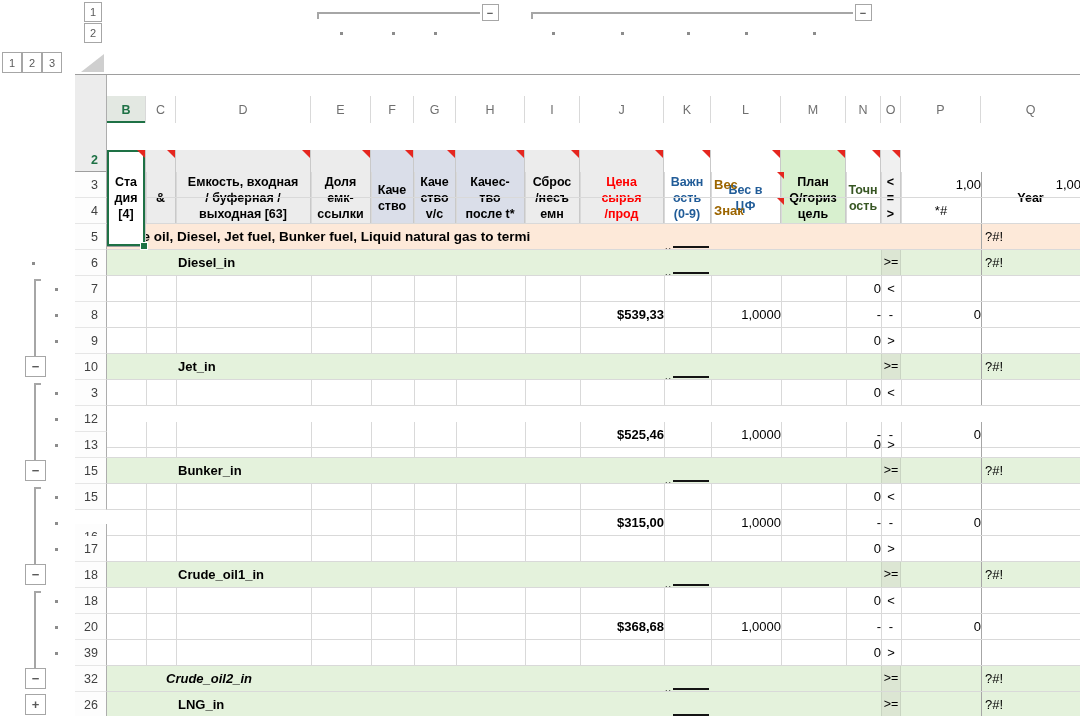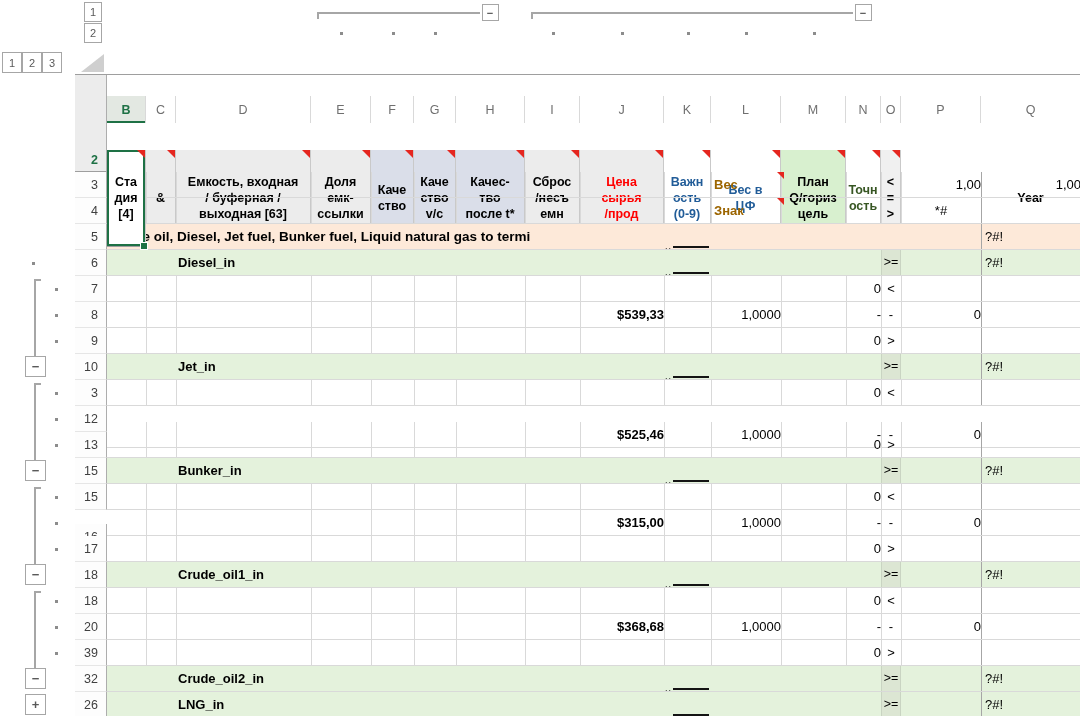--- a/index.html
+++ b/index.html
@@ -506,21 +506,21 @@
         <div class="vline" style="left: 739px;"></div>
         <div class="vline" style="left: 774px;"></div>
         <div class="vline" style="left: 794px;"></div>
         <div class="vline dark" style="left: 874px;"></div>
         <div class="cell t-num" style="left: 739px; width: 35px;">0</div>
         <div class="cell t-op" style="left: 774px; width: 20px;">&gt;</div>
       </div>
       <div class="rgut" style="top: 591px; height: 26px;">32</div>
       <div class="row f-green" style="top: 591px;">
         <div class="vline dark" style="left: 874px;"></div>
-        <div class="cell t-label" style="left: 69px; width: 135px;">Crude_oil2_in</div>
+        <div class="cell t-label" style="left: 57px; width: 135px; font-style: italic;">Crude_oil2_in</div>
         <div class="cell leader" style="left: 557px; width: 47px;">
           <div class="ld">..</div>
           <div class="ll"></div>
         </div>
         <div class="cell t-geq" style="left: 774px; width: 20px;">&gt;=</div>
         <div class="cell t-err" style="left: 874px; width: 100px;">?#!</div>
       </div>
       <div class="rgut" style="top: 617px; height: 26px;">26</div>
       <div class="row f-green" style="top: 617px;">
         <div class="vline dark" style="left: 874px;"></div>

